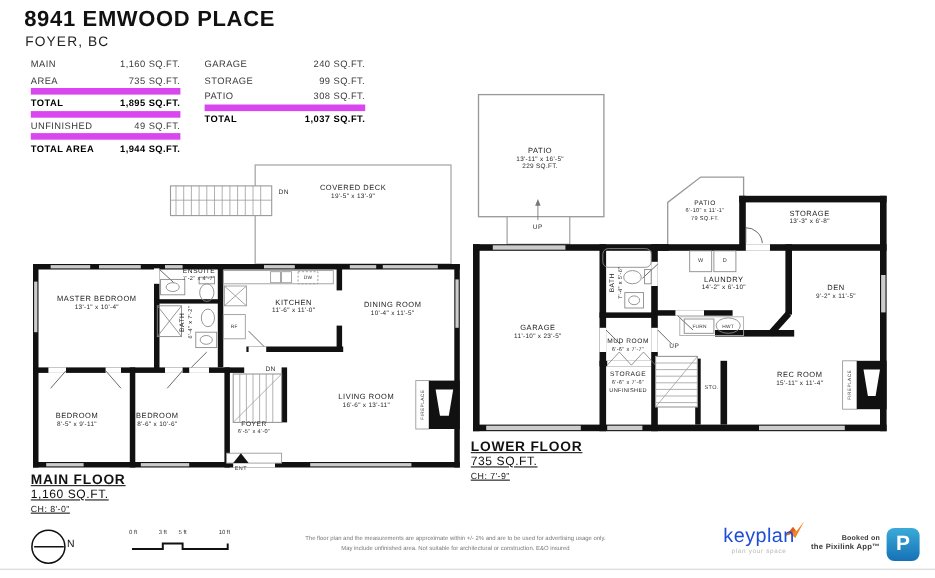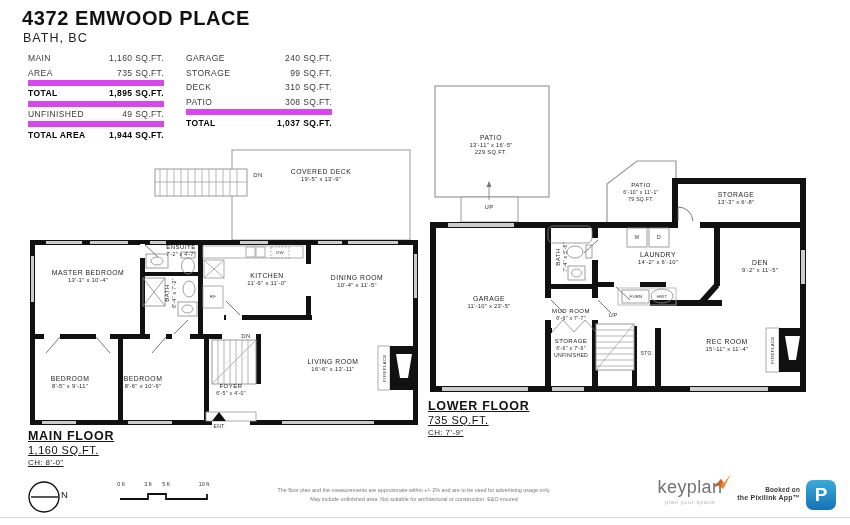--- a/index.html
+++ b/index.html
@@ -32,38 +32,38 @@
   .ftitle{position:absolute;z-index:6;text-decoration:underline;}
   .ftitle .fname{font-size:12.5px;font-weight:700;letter-spacing:.7px;color:#111;}
   .ftitle .farea{font-size:11px;letter-spacing:.5px;color:#111;margin-top:1px;}
   .ftitle .fch{font-size:8px;letter-spacing:.4px;color:#222;margin-top:2px;}
 
   .north-label{position:absolute;left:61px;top:489px;font-size:9.5px;letter-spacing:1px;color:#111;z-index:6;}
   .scale-lbl{position:absolute;transform:translateX(-50%);top:481px;font-size:5.4px;color:#333;z-index:6;white-space:nowrap;}
   .disclaimer{position:absolute;left:256px;top:486px;width:316px;text-align:center;
               font-size:5.4px;line-height:1.6;color:#7a7a7a;z-index:6;}
   .brand{position:absolute;left:650px;top:477px;width:80px;text-align:center;z-index:6;}
-  .brand .bname{font-size:18px;letter-spacing:.4px;color:#737373;}
+  .brand .bname{font-size:18px;letter-spacing:.4px;color:#1d4ed8;}
   .brand .btag{font-size:5.8px;letter-spacing:.6px;color:#b3b6b8;margin-top:1px;}
   .booked{position:absolute;left:710px;top:486px;width:90px;text-align:right;z-index:6;color:#3a3a3a;}
   .booked .b1{font-size:6.4px;font-weight:600;letter-spacing:.2px;}
   .booked .b2{font-size:7px;font-weight:600;letter-spacing:.2px;margin-top:1px;}
   .app-icon{position:absolute;left:806px;top:480px;width:30px;height:30px;border-radius:7px;
             background:linear-gradient(180deg,#3aabd9,#1671b5);z-index:6;
             display:flex;align-items:center;justify-content:center;}
   .app-icon span{color:#fff;font-size:19px;font-weight:700;font-family:"Liberation Sans",sans-serif;}
   .bottom-rule{position:absolute;left:0;top:517px;width:850px;height:1px;background:#d8d8d8;z-index:2;}
 </style>
 </head>
 <body>
 
 <div class="page">
 
-  <div class="hdr-title">4372 EMWOOD PLACE</div>
-  <div class="hdr-sub">BATH, BC</div>
+  <div class="hdr-title">8941 EMWOOD PLACE</div>
+  <div class="hdr-sub">FOYER, BC</div>
 
   <div class="area-table tbl-left">
     <div class="trow">
         <span>MAIN</span>
         <span>1,160 SQ.FT.</span>
       </div>
     <div class="trow">
         <span>AREA</span>
         <span>735 SQ.FT.</span>
       </div>
@@ -81,24 +81,20 @@
       </div>
   </div>
   <div class="area-table tbl-right">
     <div class="trow">
         <span>GARAGE</span>
         <span>240 SQ.FT.</span>
       </div>
     <div class="trow">
         <span>STORAGE</span>
         <span>99 SQ.FT.</span>
-      </div>
-    <div class="trow">
-        <span>DECK</span>
-        <span>310 SQ.FT.</span>
       </div>
     <div class="trow">
         <span>PATIO</span>
         <span>308 SQ.FT.</span>
       </div>
     <div class="trow bold line">
         <span>TOTAL</span>
         <span>1,037 SQ.FT.</span>
       </div>
   </div>

